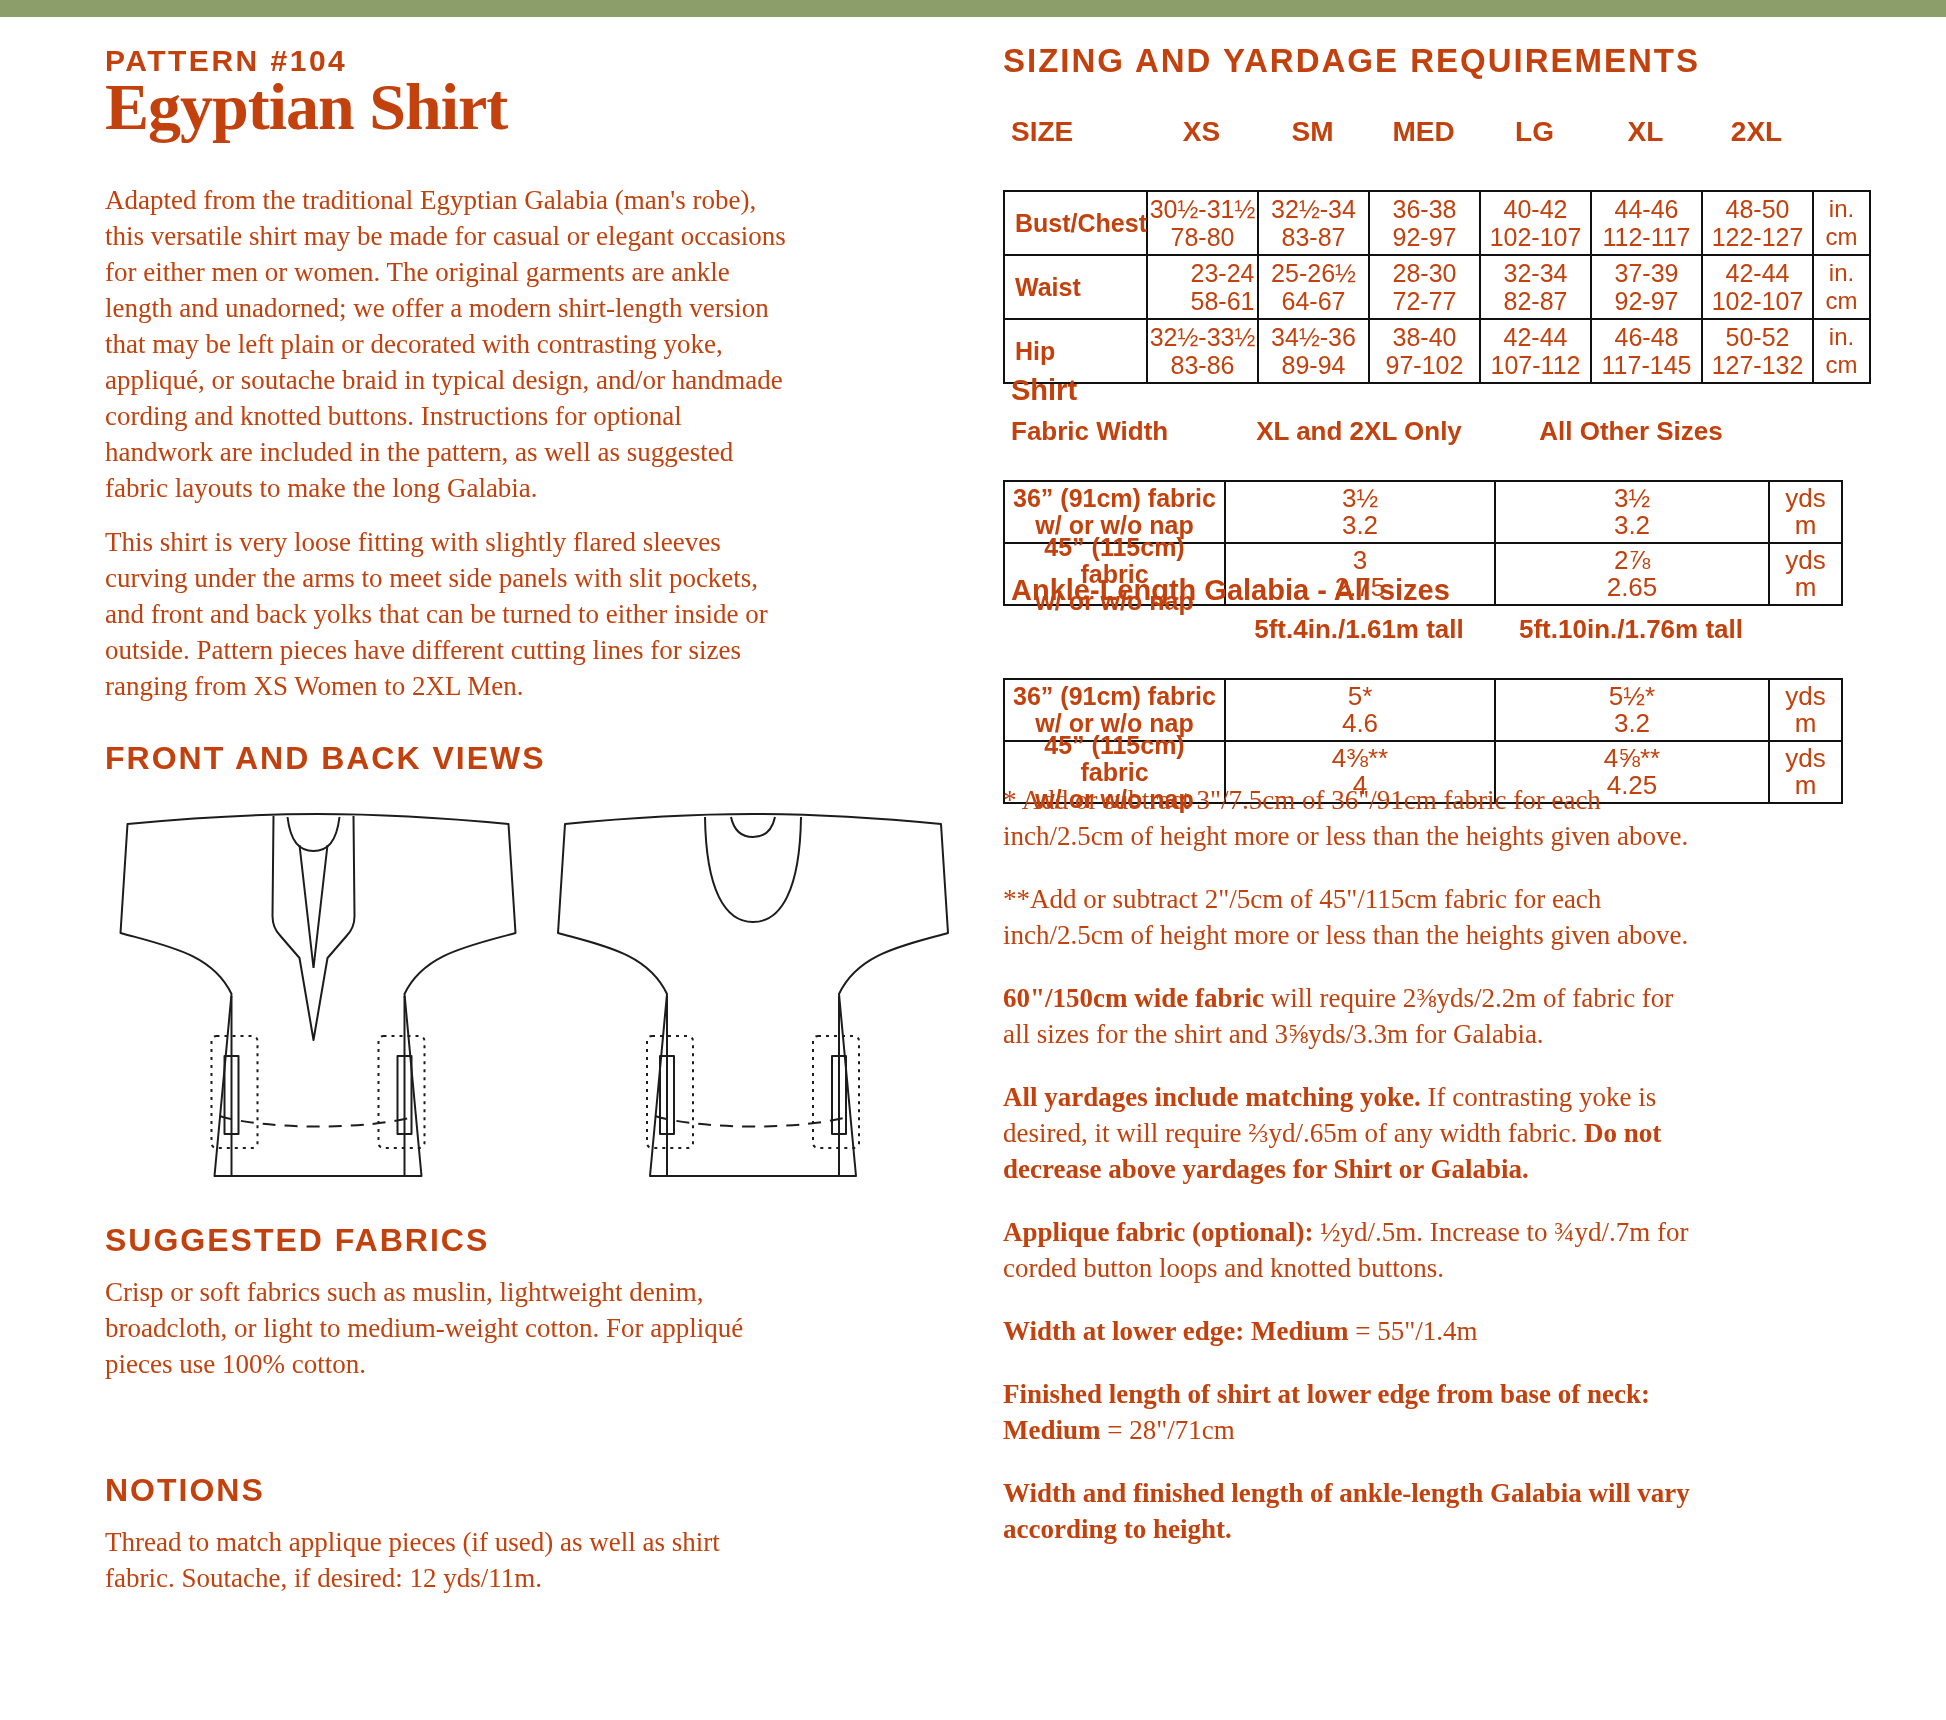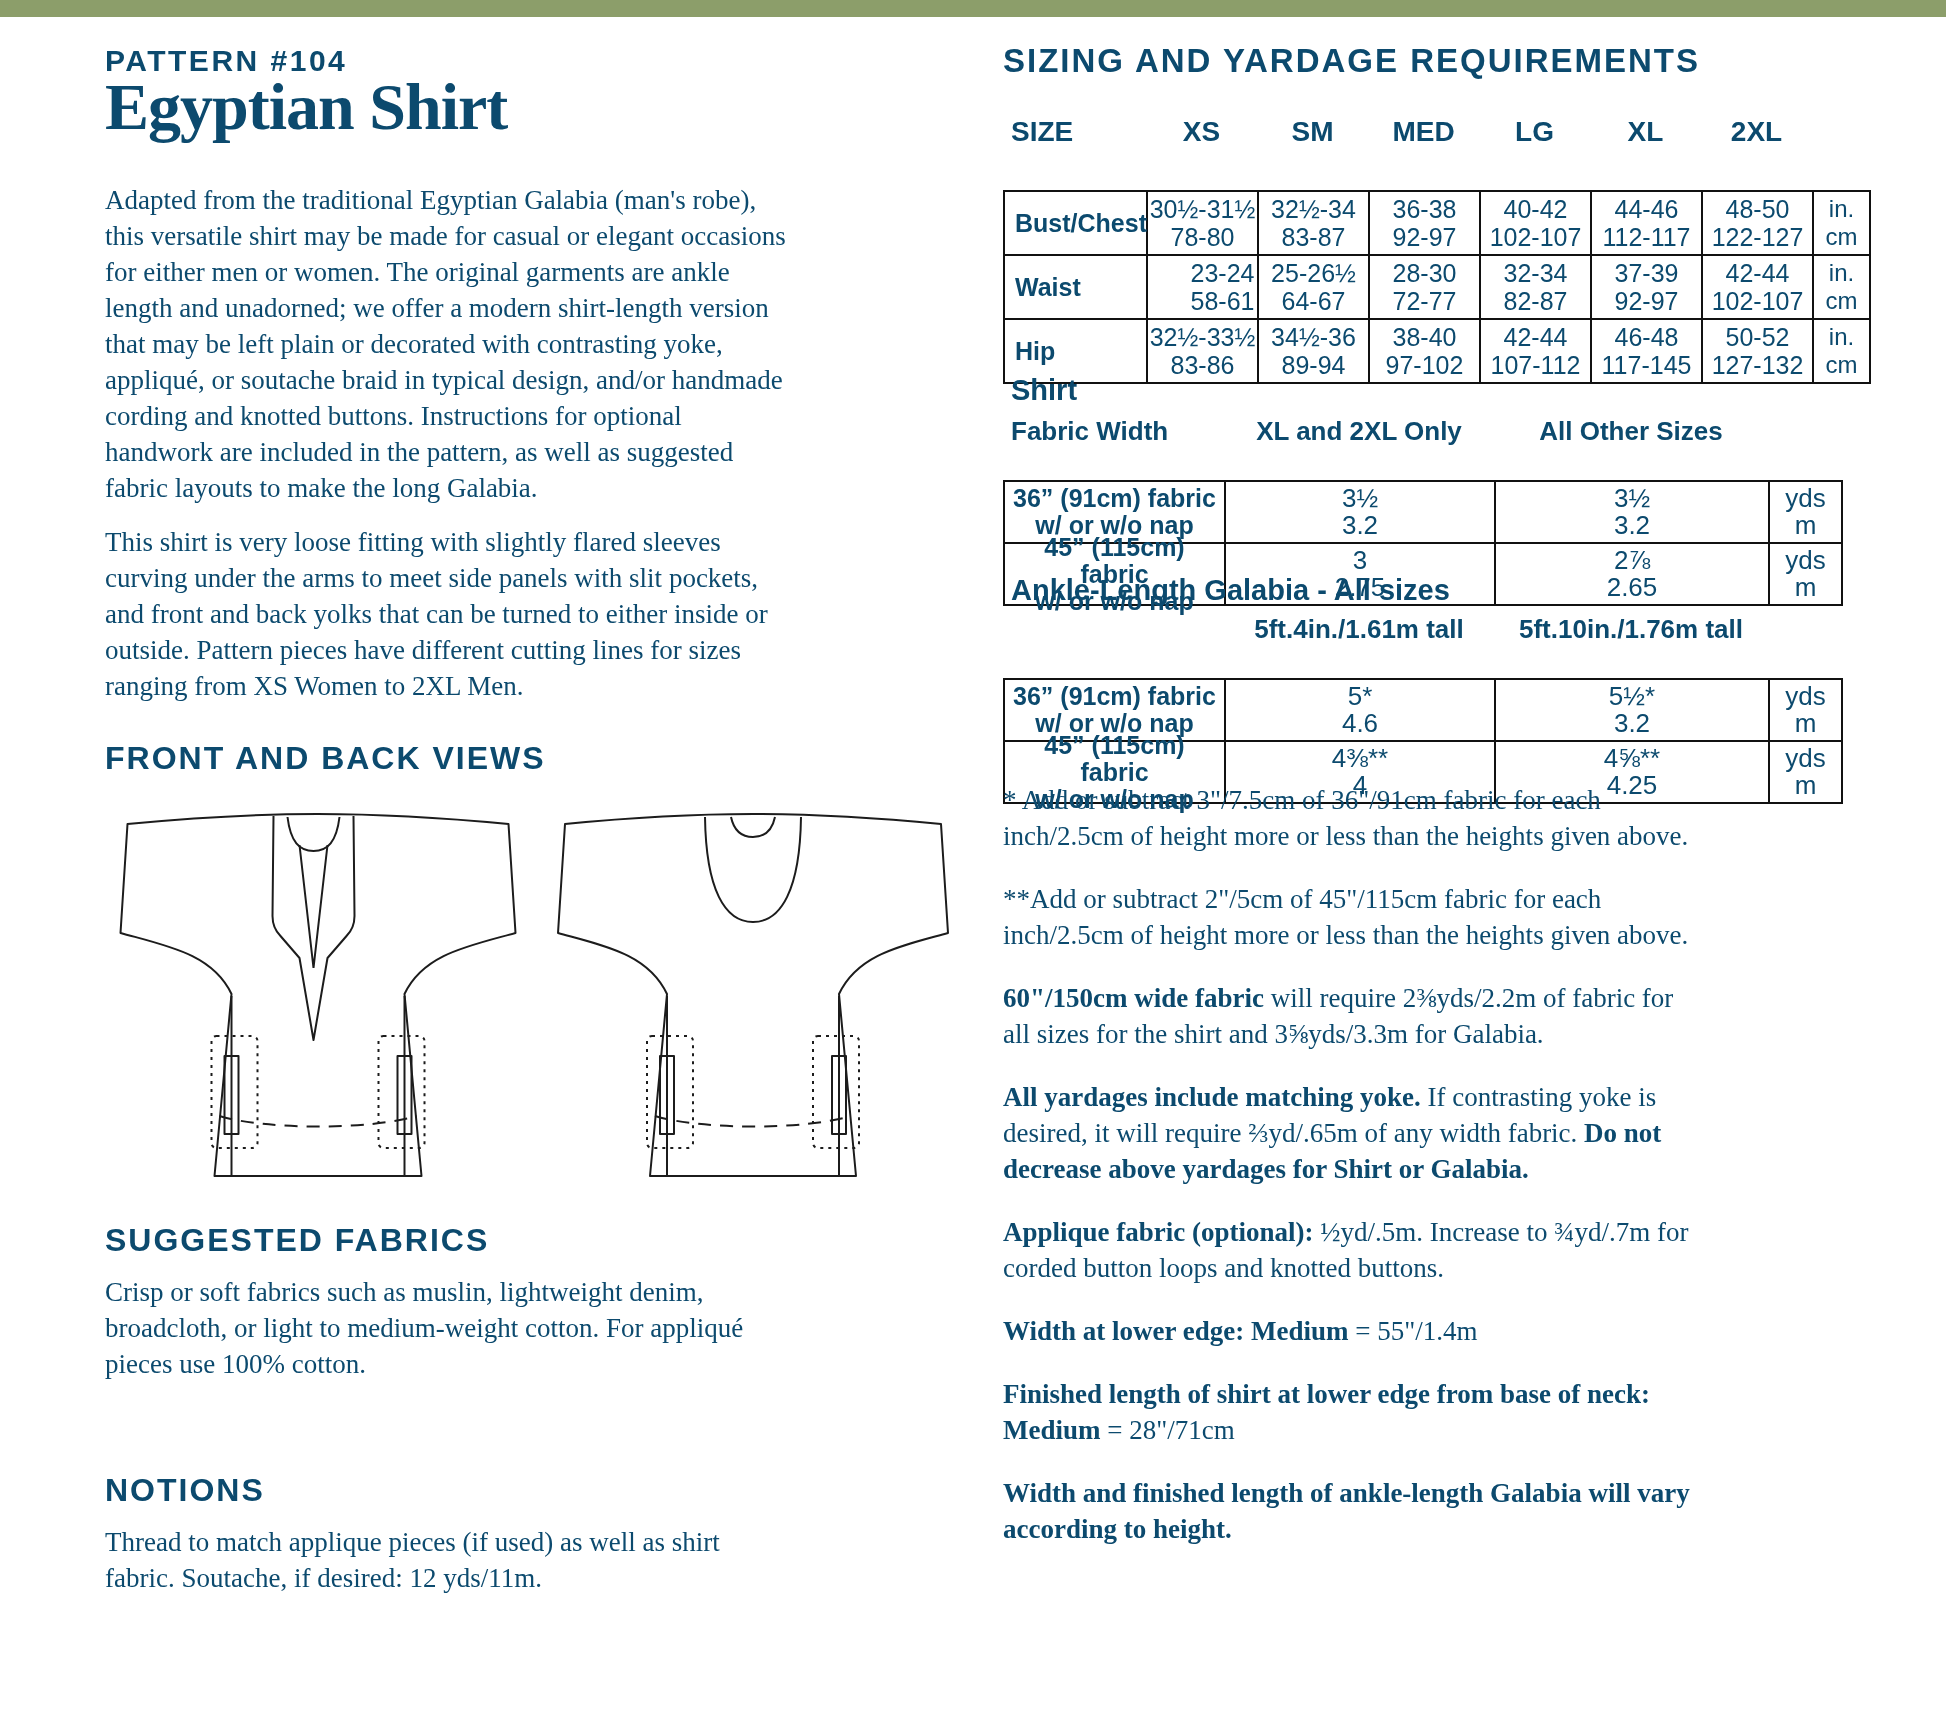--- a/index.html
+++ b/index.html
@@ -1,17 +1,17 @@
 <!DOCTYPE html>
 <html><head>
 <meta charset="utf-8">
 <style>
   html,body{margin:0;padding:0;background:#ffffff;}
   .page{position:relative;width:1946px;height:1720px;background:#fff;overflow:hidden;
-        font-family:"Liberation Sans",sans-serif;color:#0c4a6e;}
+        font-family:"Liberation Sans",sans-serif;color:#c2410c;}
   .topbar{position:absolute;left:0;top:0;width:100%;height:17px;}
   .col-left{position:absolute;left:105px;top:0;width:860px;}
   .col-right{position:absolute;left:1003px;top:0;width:880px;}
   .abs{position:absolute;}
   .pattern-num{font-weight:bold;font-size:30px;letter-spacing:2.5px;}
   .title{font-family:"Liberation Serif",serif;font-weight:bold;font-size:66px;letter-spacing:-1px;margin:0;line-height:1;}
   .serif{font-family:"Liberation Serif",serif;font-size:27px;line-height:36px;margin:0;}
   .sans-h{font-weight:bold;font-size:32px;letter-spacing:2px;margin:0;}
   .subhead{font-weight:bold;font-size:29px;margin:0;text-align:right;}
   

